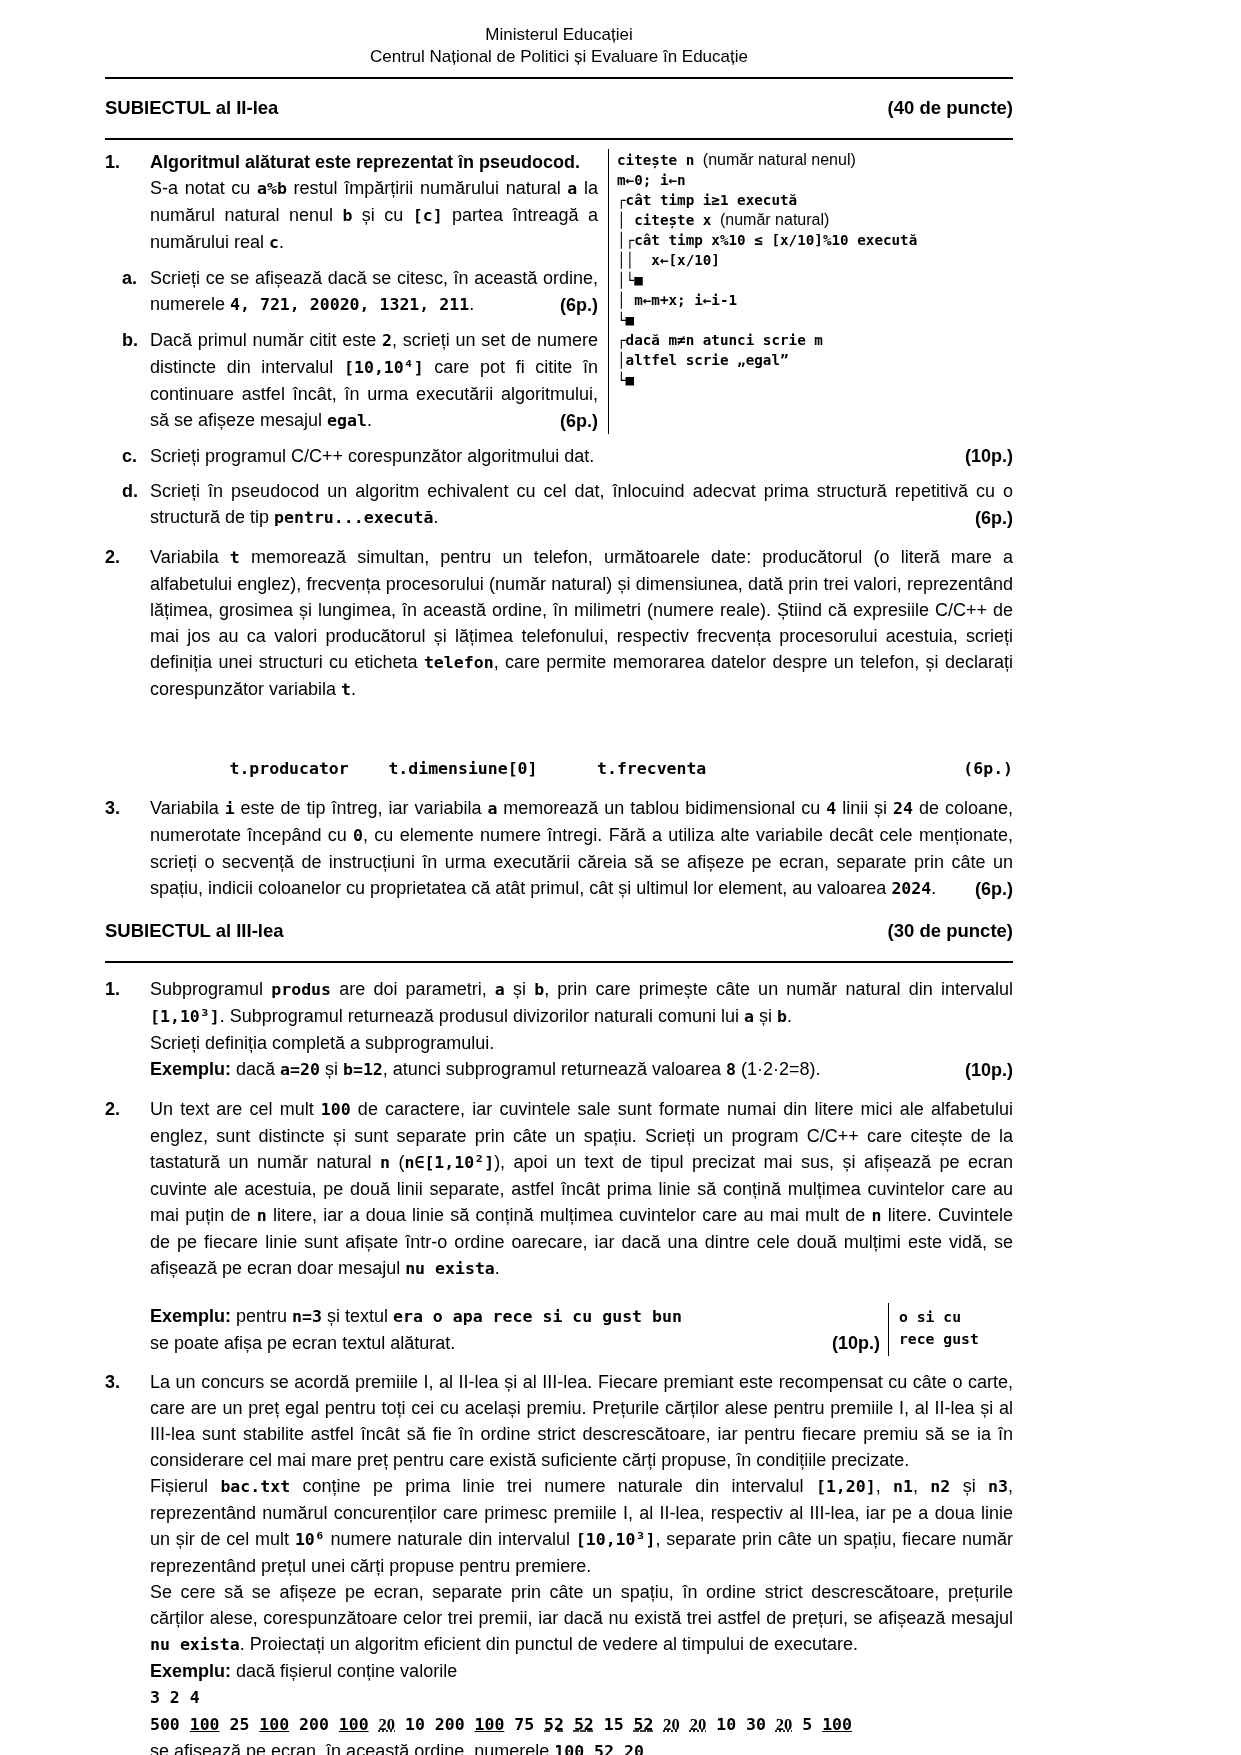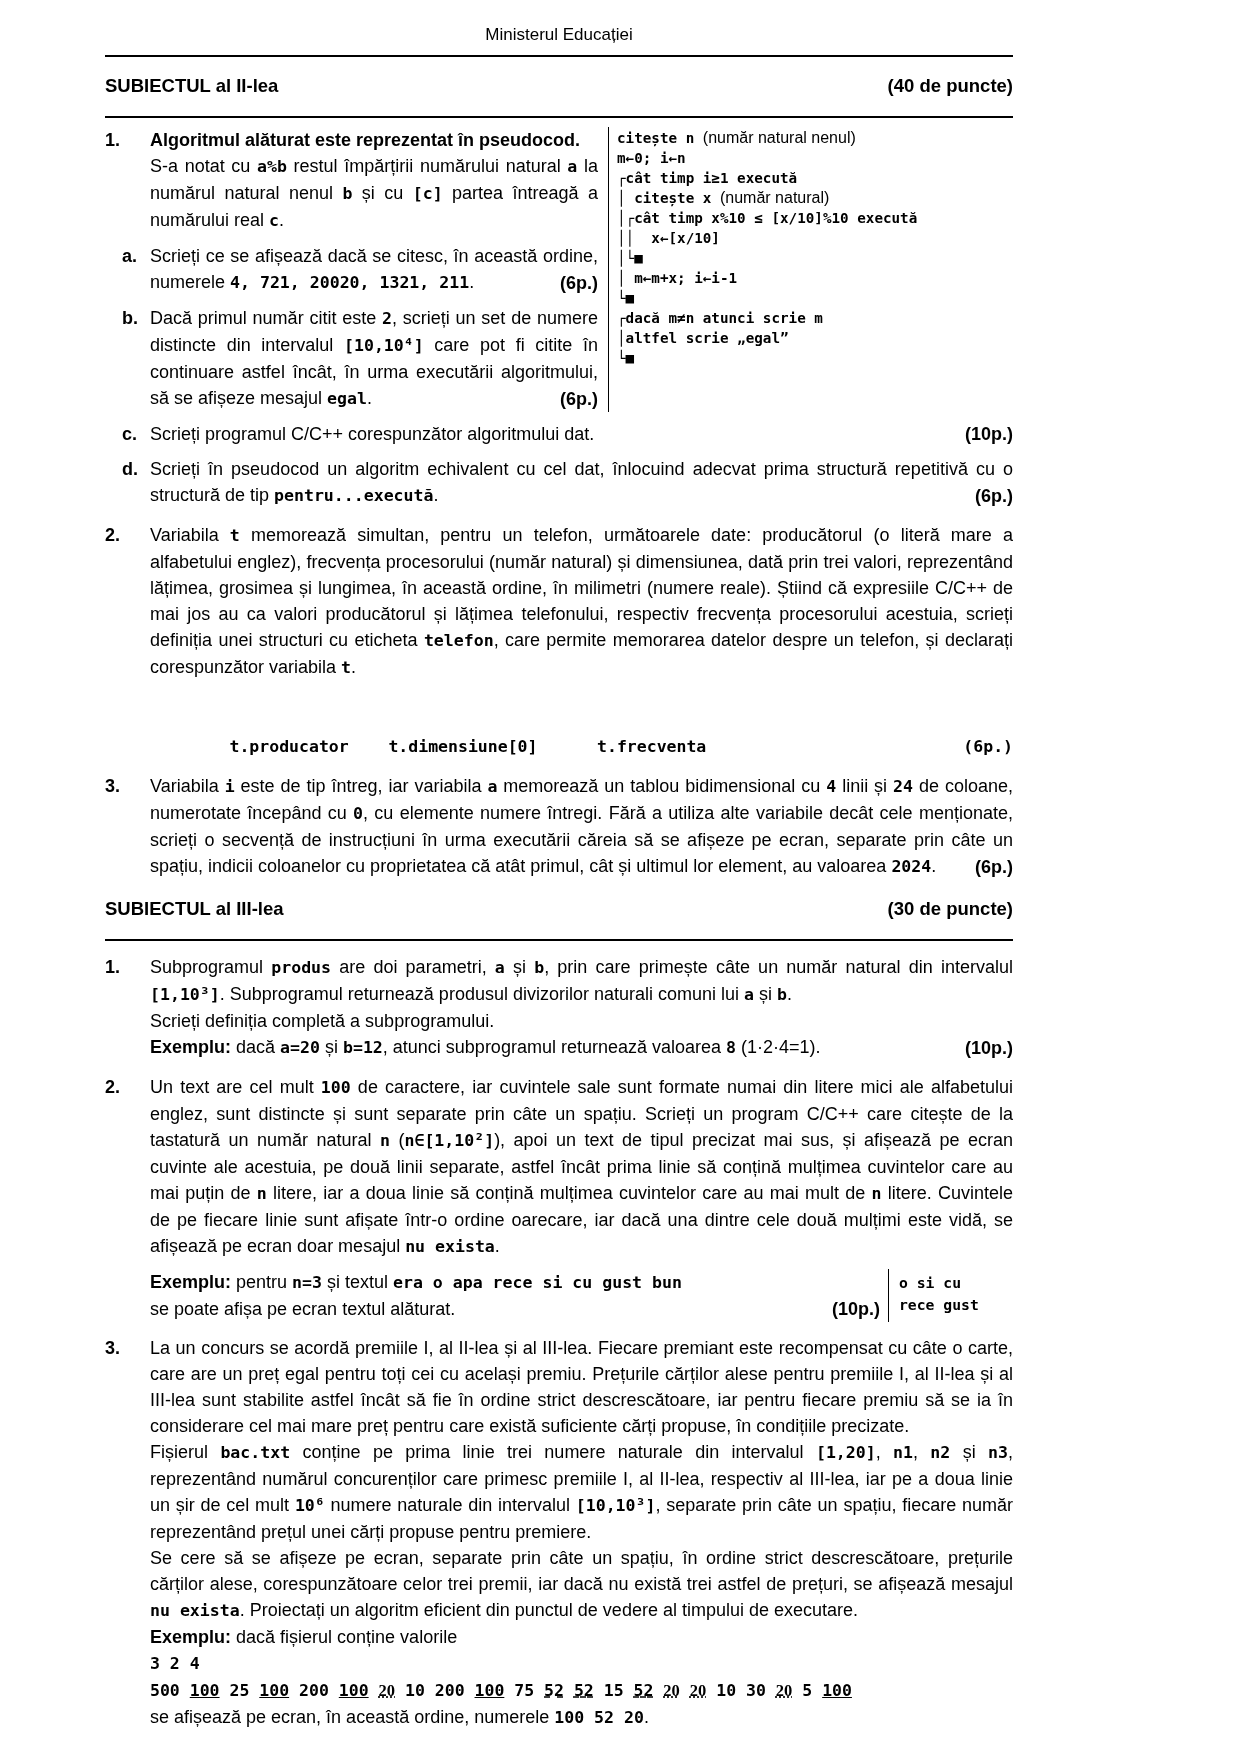--- a/index.html
+++ b/index.html
@@ -39,35 +39,36 @@
   .sg-b{font-weight:bold;}
   .sg-c,.sg-cs,.sg-cd,.sg-co{font-family:"DejaVu Sans Mono",monospace;font-weight:bold;font-size:0.92em;}
   .sg-cs{text-decoration:underline;text-decoration-style:solid;}
   .sg-cd{text-decoration:underline;text-decoration-style:dashed;margin-top:11px;}
   .sg-co{text-decoration:underline;text-decoration-style:dotted;font-family:Liberation Serif, serif;}
 
   .code-row{position:relative;font-family:"DejaVu Sans Mono",monospace;font-weight:bold;
             font-size:16.5px;line-height:26px;white-space:pre;margin-top:1px;}
   .code-row .sg-c,.code-row .sg-cs,.code-row .sg-cd,.code-row .sg-co{font-size:inherit;}
 
-  .ex-row{display:flex;margin-top:9px;}
+  .ex-row{display:flex;margin-top:21px;}
   .ex-left{flex:none;width:738px;position:relative;}
   .ex-box{flex:1;border-left:1.5px solid #000;padding:3px 0 3px 10px;}
   .ex-box .pseudocode{font-size:16px;line-height:22px;}
 
   .arow{position:relative;margin-top:18px;}
 </style>
 </head>
 <body>
 
 <div class="sheet">
   <div class="content">
 
     <div class="doc-header">
       <div>Ministerul Educației</div>
+      <div>Centrul Național de Politici și Evaluare în Educație</div>
     </div>
 
     <div class="section-heading">
       <span>SUBIECTUL al II-lea</span>
       <span>(40 de puncte)</span>
     </div>
 
     <div class="q1-grid">
       <div class="q1-left">
         <div class="item">
@@ -123,21 +124,21 @@
     <div class="section-heading">
       <span>SUBIECTUL al III-lea</span>
       <span>(30 de puncte)</span>
     </div>
 
     <div class="item qgap">
       <div class="item-num">1.</div>
       <div class="item-body">
         <div class="just"><span class="sg-n">Subprogramul </span><span class="sg-c">produs</span><span class="sg-n"> are doi parametri, </span><span class="sg-c">a</span><span class="sg-n"> și </span><span class="sg-c">b</span><span class="sg-n">, prin care primește câte un număr natural din intervalul </span><span class="sg-c">[1,10³]</span><span class="sg-n">. Subprogramul returnează produsul divizorilor naturali comuni lui </span><span class="sg-c">a</span><span class="sg-n"> și </span><span class="sg-c">b</span><span class="sg-n">.</span></div>
         <div><span class="sg-n">Scrieți definiția completă a subprogramului.</span></div>
-        <div><span class="sg-b">Exemplu:</span><span class="sg-n"> dacă </span><span class="sg-c">a=20</span><span class="sg-n"> și </span><span class="sg-c">b=12</span><span class="sg-n">, atunci subprogramul returnează valoarea </span><span class="sg-c">8</span><span class="sg-n"> (1·2·4=1).</span></div>
+        <div><span class="sg-b">Exemplu:</span><span class="sg-n"> dacă </span><span class="sg-c">a=20</span><span class="sg-n"> și </span><span class="sg-c">b=12</span><span class="sg-n">, atunci subprogramul returnează valoarea </span><span class="sg-c">8</span><span class="sg-n"> (1·2·2=8).</span></div>
       </div>
       <span class="pts">(10p.)</span>
     </div>
 
     <div class="item qgap">
       <div class="item-num">2.</div>
       <div class="item-body">
         <div class="just"><span class="sg-n">Un text are cel mult </span><span class="sg-c">100</span><span class="sg-n"> de caractere, iar cuvintele sale sunt formate numai din litere mici ale alfabetului englez, sunt distincte și sunt separate prin câte un spațiu. Scrieți un program C/C++ care citește de la tastatură un număr natural </span><span class="sg-c">n</span><span class="sg-n"> (</span><span class="sg-c">n∈[1,10²]</span><span class="sg-n">), apoi un text de tipul precizat mai sus, și afișează pe ecran cuvinte ale acestuia, pe două linii separate, astfel încât prima linie să conțină mulțimea cuvintelor care au mai puțin de </span><span class="sg-c">n</span><span class="sg-n"> litere, iar a doua linie să conțină mulțimea cuvintelor care au mai mult de </span><span class="sg-c">n</span><span class="sg-n"> litere. Cuvintele de pe fiecare linie sunt afișate într-o ordine oarecare, iar dacă una dintre cele două mulțimi este vidă, se afișează pe ecran doar mesajul </span><span class="sg-c">nu exista</span><span class="sg-n">.</span></div>
         <div class="ex-row">
           <div class="ex-left">

